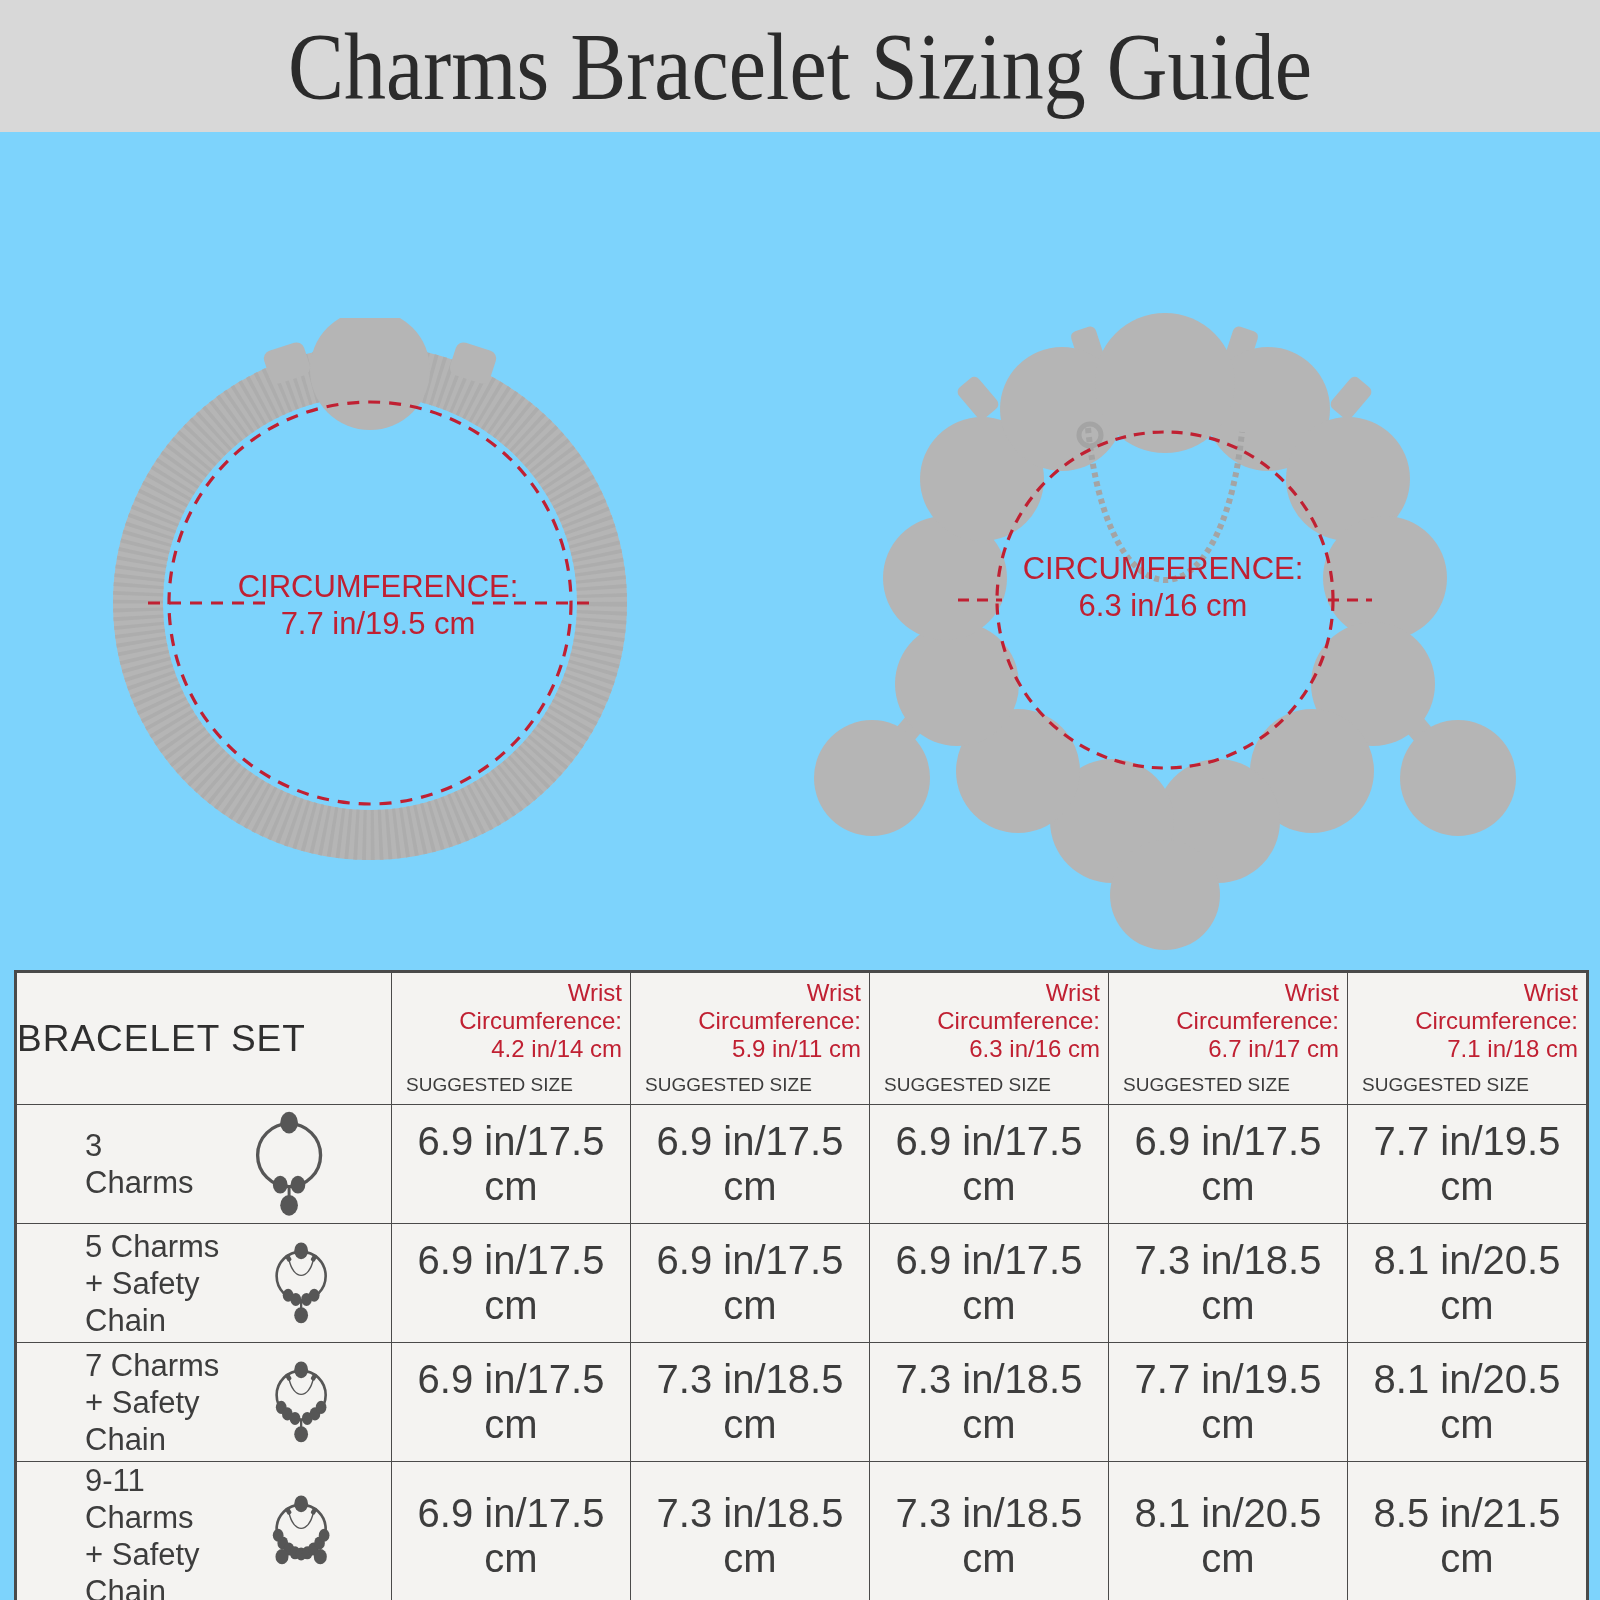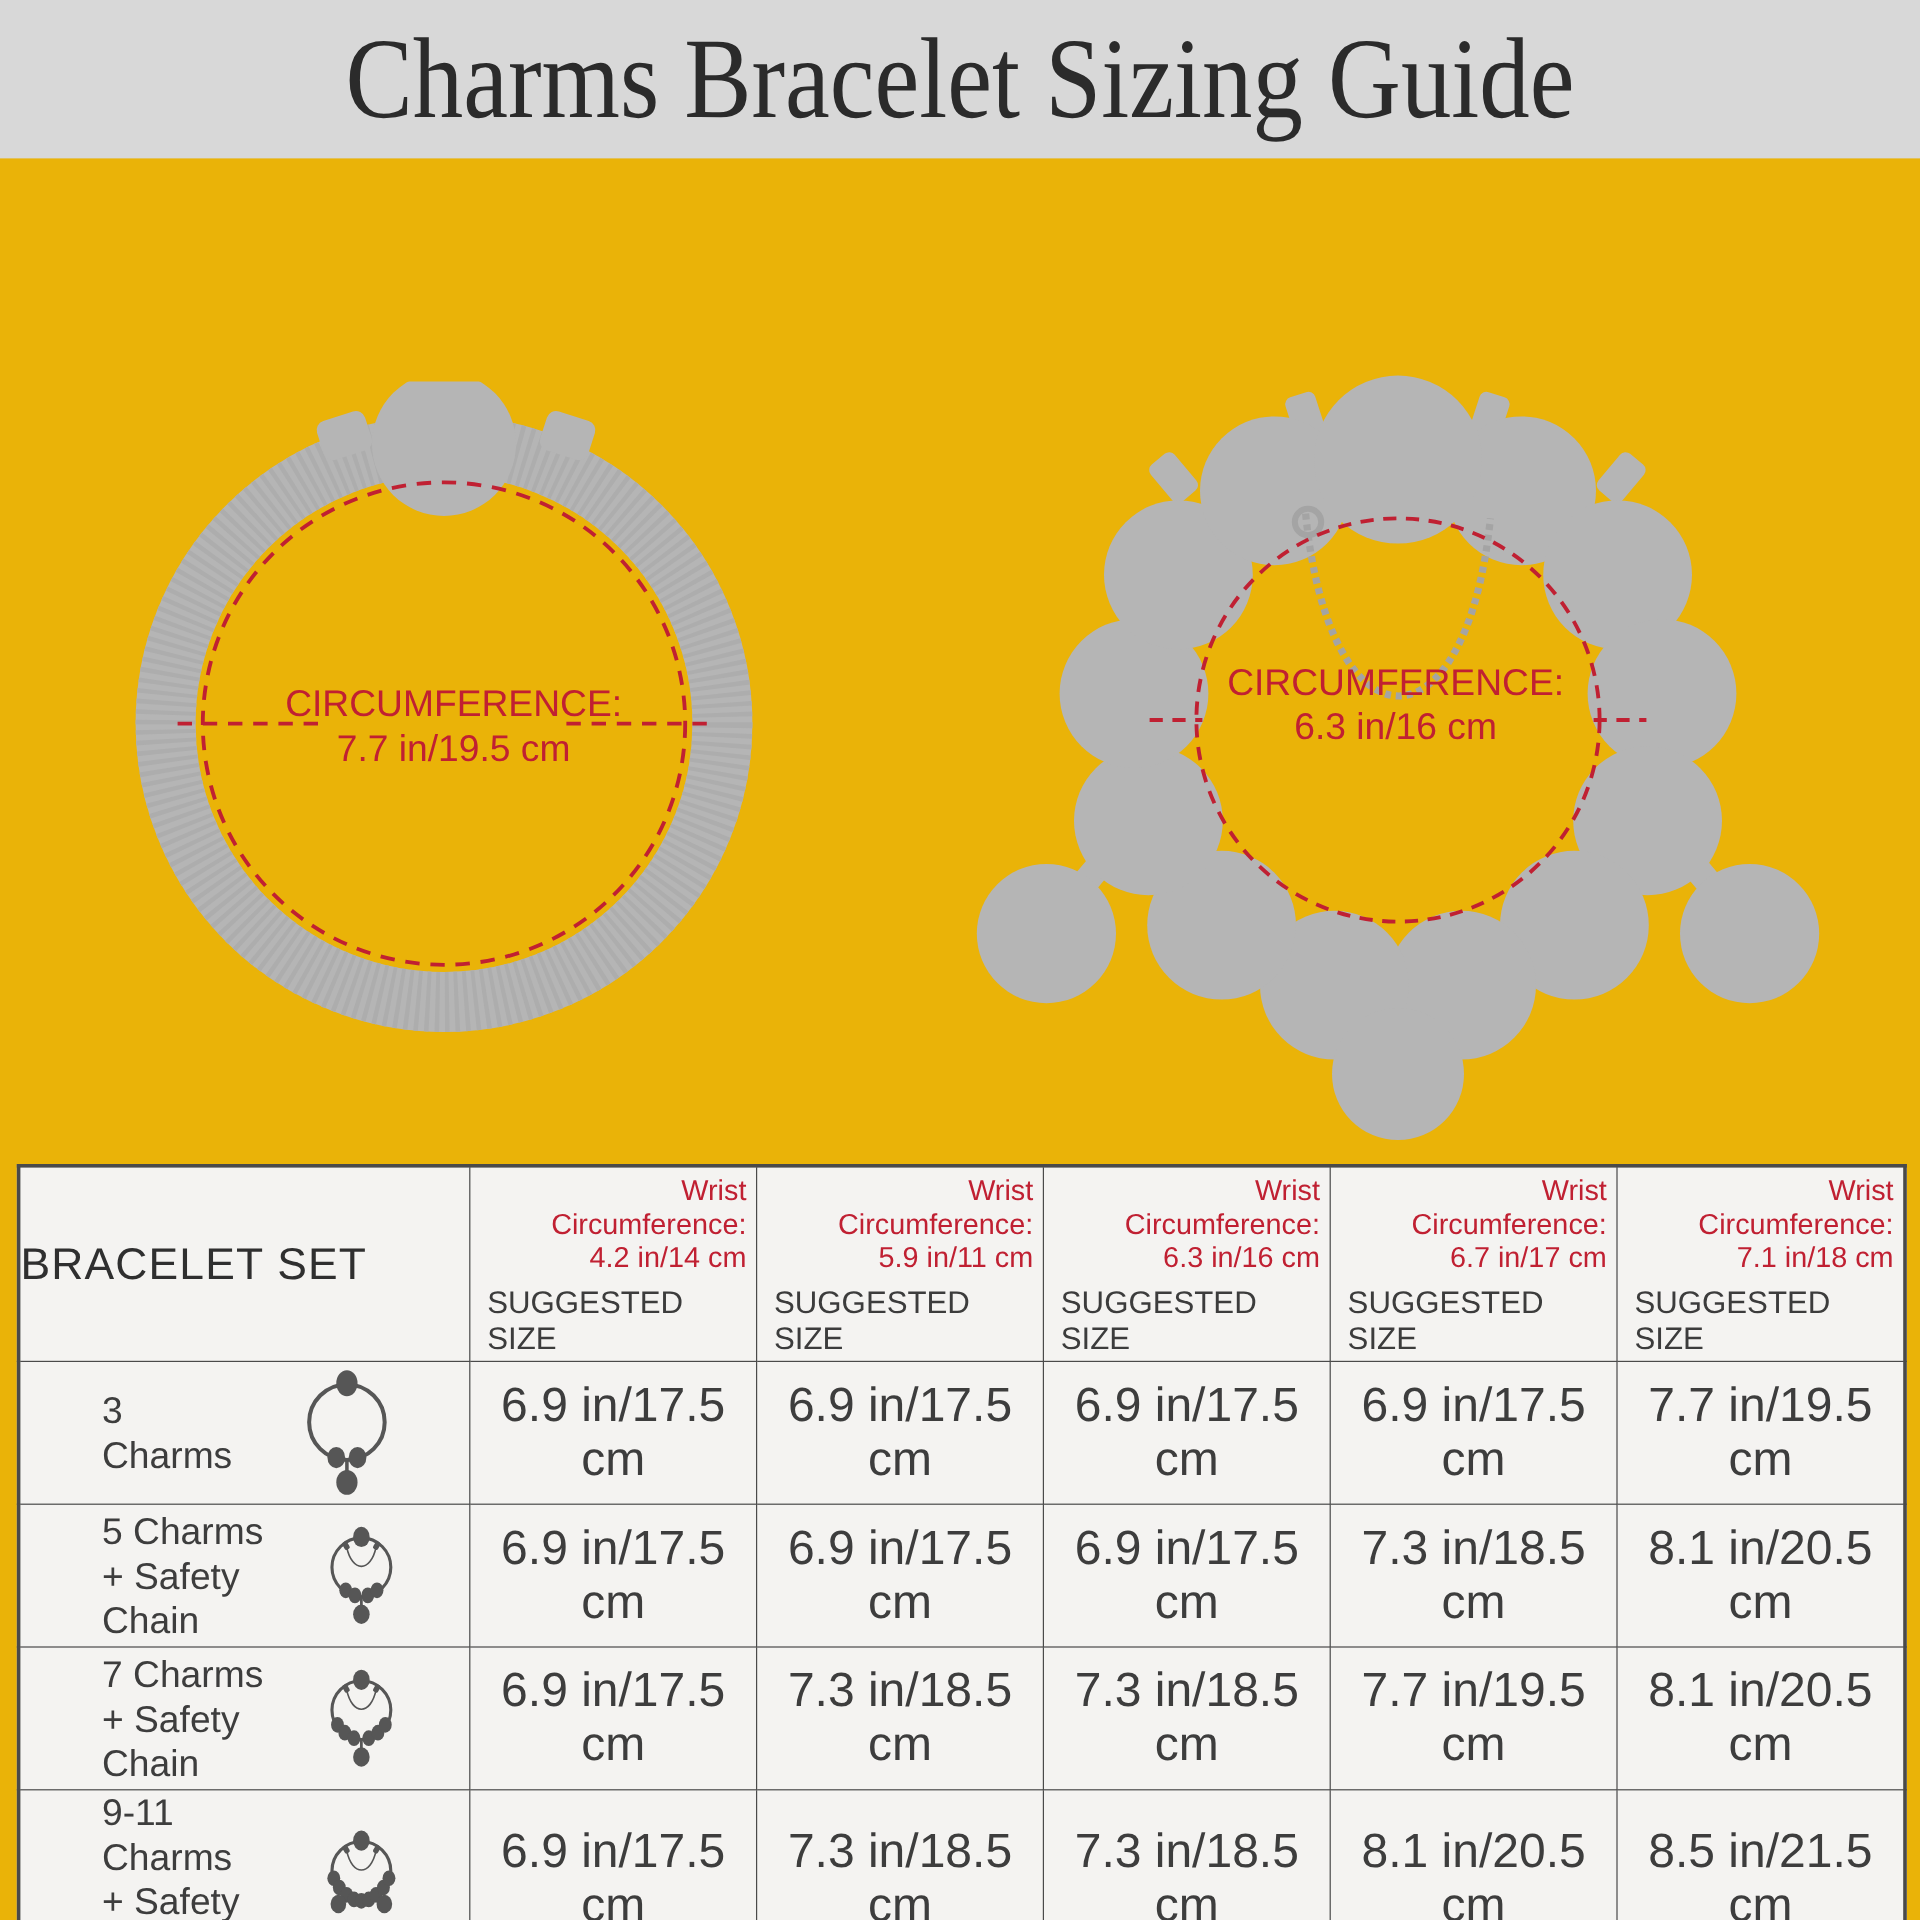--- a/index.html
+++ b/index.html
@@ -1,18 +1,18 @@
 <!DOCTYPE html>
 <html><head>
 <meta charset="utf-8">
 <style>
   html,body{margin:0;padding:0;background:#e8e7e5;}
   .canvas{
     position:relative;width:1600px;height:1600px;overflow:hidden;
-    background:#eab308;font-family:"Liberation Sans",sans-serif;
+    background:#7dd3fc;font-family:"Liberation Sans",sans-serif;
   }
   
   .masthead{
     position:absolute;top:0;left:0;width:1600px;height:132px;
     background:#d8d8d8;display:flex;align-items:center;justify-content:center;
   }
   .masthead h1{
     margin:0;font-family:"Liberation Serif",serif;font-weight:500;
     font-size:84px;color:#2b2b2b;letter-spacing:0;
     transform:scaleY(1.14);transform-origin:center;white-space:nowrap;
@@ -40,21 +40,21 @@
   table.sizing th,table.sizing td{
     border:1.6px solid #4a4a4a;padding:0;vertical-align:middle;
   }
   table.sizing{border:3px solid #4a4a4a;}
   th.corner div{
     font-size:37px;font-weight:400;color:#2f2f2f;letter-spacing:1px;text-align:left;
   }
   th.wrist{height:92px;}
   .wrist-inner{padding:6px 8px 4px 14px;text-align:left;font-weight:400;}
   .wrist-red{color:#c02032;font-size:24px;line-height:28px;text-align:right;}
-  .wrist-size{color:#3c3c3c;font-size:26px;line-height:30px;margin-top:7px;}
+  .wrist-size{color:#3c3c3c;font-size:19px;line-height:30px;margin-top:7px;}
   td.setcell{height:99px;}
   .set-inner{display:flex;align-items:center;height:100%;padding:0 48px 0 68px;gap:20px;}
   .set-label{font-size:31px;color:#3d3d3d;line-height:37px;text-align:left;}
   .set-icon{margin-left:auto;}
   td.val{text-align:center;font-size:40px;color:#3d3d3d;}
   
   .sil{fill:#b5b5b5;}
   .sil-stroke{stroke:#b5b5b5;fill:none;}
   .red-dash{stroke:#c02032;fill:none;}
   .icon-fill{fill:#565656;}

